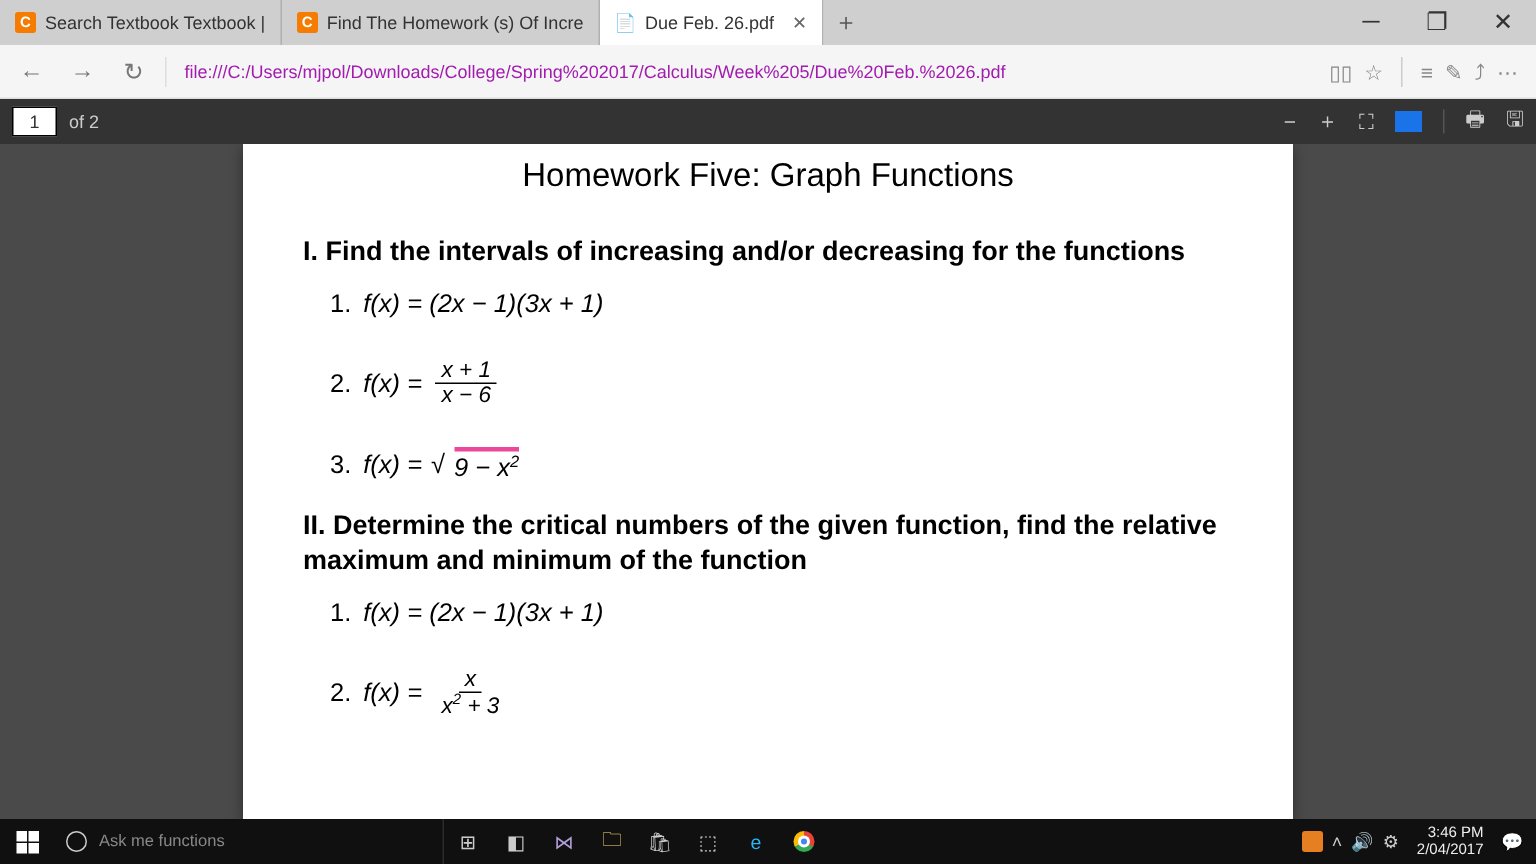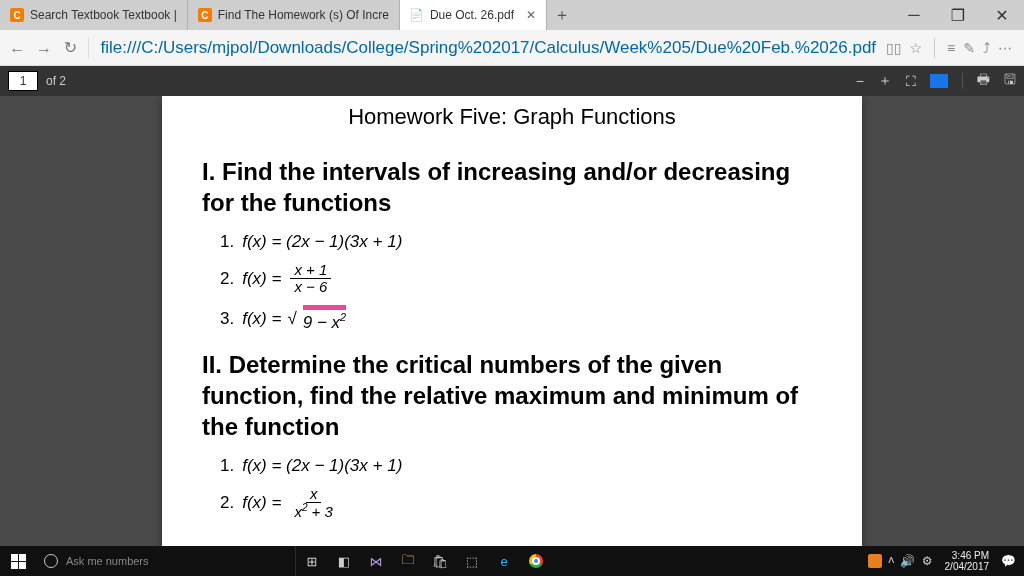--- a/index.html
+++ b/index.html
@@ -10,41 +10,41 @@
 .tab.active { background:#fff; }
 .favicon { width:14px; height:14px; display:inline-flex; align-items:center; justify-content:center; }
 .favicon.orange { background:#f57c00; color:#fff; font-size:10px; font-weight:bold; border-radius:2px; }
 .tab-close { margin-left:6px; color:#666; cursor:pointer; }
 .newtab { width:30px; display:flex; align-items:center; justify-content:center; color:#555; }
 .win-controls { margin-left:auto; display:flex; align-items:center; }
 .win-controls div { width:44px; height:30px; display:flex; align-items:center; justify-content:center; color:#333; }
 
 .navrow { height:36px; background:#f5f5f5; border-bottom:1px solid #ddd; display:flex; align-items:center; padding:0 6px; gap:4px; }
 .navbtn { width:30px; height:30px; display:flex; align-items:center; justify-content:center; color:#777; border-radius:3px; }
-.url { flex:1; font-size:17px; color:#0369a1; padding:4px 6px; }
+.url { flex:1; font-size:12px; color:#a21caf; padding:4px 6px; }
 .righticons { display:flex; align-items:center; gap:8px; color:#888; padding-right:6px; }
 .righticons span { font-size:14px; }
 .sep { width:1px; height:20px; background:#ccc; margin:0 4px; }
 
 .pdfbar { height:30px; background:#333; color:#ccc; display:flex; align-items:center; padding:0 8px; font-size:12px; gap:8px; }
 .pageinput { width:30px; height:20px; background:#fff; color:#333; border:1px solid #000; text-align:center; font-size:12px; }
 .pdfbar-right { margin-left:auto; display:flex; align-items:center; gap:14px; font-size:14px; }
 .blueblock { width:18px; height:14px; background:#1a73e8; }
 
 .page { position:absolute; top:96px; left:0; right:0; bottom:30px; background:#4a4a4a; overflow:hidden; display:flex; justify-content:center; }
 .paper { width:700px; background:#fff; padding:0 40px 20px 40px; font-family:"Latin Modern Roman","Computer Modern",Georgia,"Times New Roman",serif; box-shadow:0 2px 8px rgba(0,0,0,.4); }
 .paper h1 { text-align:center; font-size:22px; font-weight:normal; margin:8px 0 26px 0; }
-.section { font-size:24px; font-weight:bold; margin:8px 0 14px 0; line-height:1.3; }
+.section { font-size:18px; font-weight:bold; margin:8px 0 14px 0; line-height:1.3; }
 .problems { margin-left:18px; }
 .prob { font-size:17px; margin:10px 0; font-style:italic; display:flex; align-items:center; gap:6px; }
 .prob .num { font-style:normal; margin-right:2px; }
-.frac { display:inline-flex; flex-direction:column; align-items:center; font-size:15px; line-height:1.05; vertical-align:middle; margin:0 3px;text-align:right; }
+.frac { display:inline-flex; flex-direction:column; align-items:center; font-size:15px; line-height:1.05; vertical-align:middle; margin:16px 3px;text-align:right; }
 .frac .top { border-bottom:1px solid #000; padding:0 4px; }
 .frac .bot { padding:0 4px; }
-.rootline { border-top:5px solid #ec4899; padding-top:1px; }
+.rootline { border-top:3px solid #ec4899; padding-top:1px; }
 
 .taskbar { position:absolute; bottom:0; left:0; right:0; height:30px; background:#101010; display:flex; align-items:center; color:#ccc; font-size:11px; }
 .start { width:36px; height:30px; display:flex; align-items:center; justify-content:center; }
 .win-logo { display:grid; grid-template-columns:7px 7px; grid-template-rows:7px 7px; gap:1px; }
 .win-logo div { background:#fff; }
 .cortana { display:flex; align-items:center; gap:8px; width:260px; height:30px; border-right:1px solid #2a2a2a; padding-left:8px; color:#888; }
 .circle { width:14px; height:14px; border:1.5px solid #ccc; border-radius:50%; }
 .tray-icons { display:flex; align-items:center; height:30px; }
 .tray-icons div { width:32px; height:30px; display:flex; align-items:center; justify-content:center; color:#ccc; font-size:13px; }
 .tray { margin-left:auto; display:flex; align-items:center; gap:6px; padding-right:8px; }
@@ -59,21 +59,21 @@
   <div class="tab">
     <span class="favicon orange">C</span>
     <span>Search Textbook Textbook |</span>
   </div>
   <div class="tab">
     <span class="favicon orange">C</span>
     <span>Find The Homework (s) Of Incre</span>
   </div>
   <div class="tab active">
     <span class="favicon">📄</span>
-    <span>Due Oct. 26.pdf</span>
+    <span>Due Feb. 26.pdf</span>
     <span class="tab-close">✕</span>
   </div>
   <div class="newtab">＋</div>
   <div class="win-controls">
     <div>─</div>
     <div>❐</div>
     <div>✕</div>
   </div>
 </div>
 
@@ -156,21 +156,21 @@
   <div class="start">
       <div class="win-logo">
         <div></div>
         <div></div>
         <div></div>
         <div></div>
       </div>
     </div>
   <div class="cortana">
     <span class="circle"></span>
-    <span>Ask me numbers</span>
+    <span>Ask me functions</span>
   </div>
   <div class="tray-icons">
     <div>⊞</div>
     <div>◧</div>
     <div style="color:#b39ddb">⋈</div>
     <div style="color:#ffd76a">🗀</div>
     <div>🛍</div>
     <div>⬚</div>
     <div style="color:#29b6f6">e</div>
     <div>

